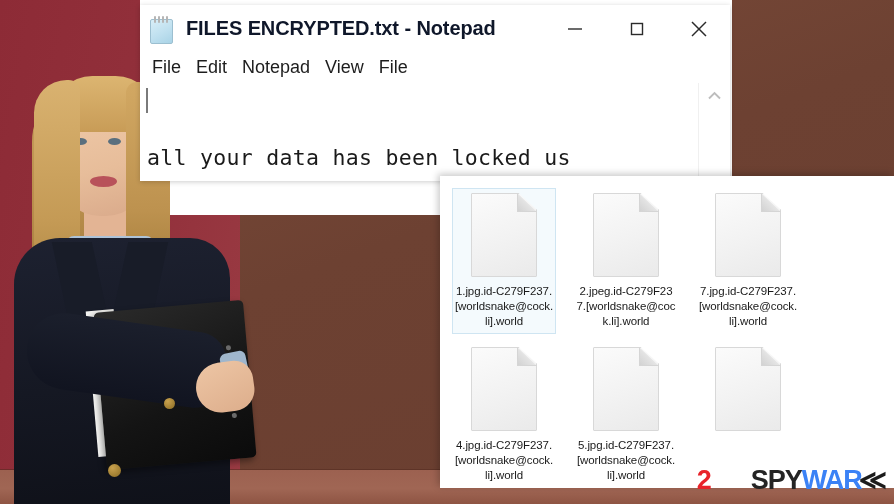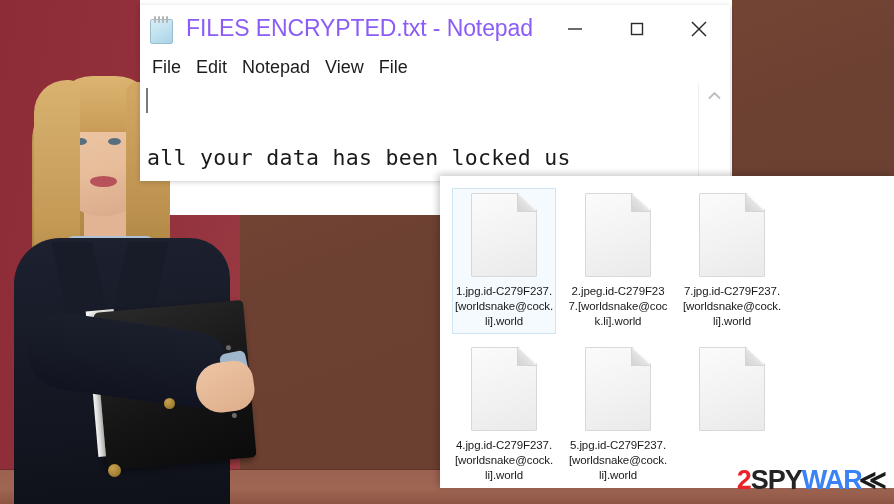--- a/index.html
+++ b/index.html
@@ -249,25 +249,26 @@
     border-radius: 2px;
   }
   .np-icon .ring {
     position: absolute;
     top: 1px;
     width: 2px; height: 7px;
     background: #b5b5b5;
     border-radius: 1px;
   }
   .np-title {
-    font-size: 23px;
-    color: #8b5cf6;
+    font-size: 20px;
+    color: #0f172a;
     font-family: "Liberation Sans", sans-serif;
     white-space: nowrap;
     letter-spacing: -0.1px;
+    font-weight: bold;
   }
   .np-controls {
     margin-left: auto;
     display: flex;
     align-items: center;
     height: 100%;
   }
   .np-ctl {
     width: 62px;
     height: 100%;
@@ -338,21 +339,21 @@
   }
   .fx-grid {
     position: relative;
     padding: 12px 0 0 8px;
     display: flex;
     flex-wrap: wrap;
     align-content: flex-start;
   }
   .fx-item {
     width: 104px;
-    margin: 0 6px 8px 4px;
+    margin: 0 14px 8px 4px;
     padding: 4px 2px 4px 2px;
     display: flex;
     flex-direction: column;
     align-items: center;
     border: 1px solid transparent;
     box-sizing: border-box;
   }
   .fx-item.selected {
     background: #f4fafd;
     border: 1px solid #cfe5f2;
@@ -399,21 +400,21 @@
     z-index: 40;
     display: flex;
     align-items: center;
     font-family: "Liberation Sans", sans-serif;
     font-weight: bold;
     font-size: 27px;
     letter-spacing: -1px;
     line-height: 1;
   }
   .wm-2 { color: #e8232a; }
-  .wm-spy { color: #242424; }
+  .wm-spy { color: #242424; margin-left: 40px; }
   .wm-war { color: #3b82f6; }
   .wm-arrow {
     margin-left: -3px;
     display: inline-block;
     color: #1b1b1b;
   }
 </style>
 </head>
 <body>
 

